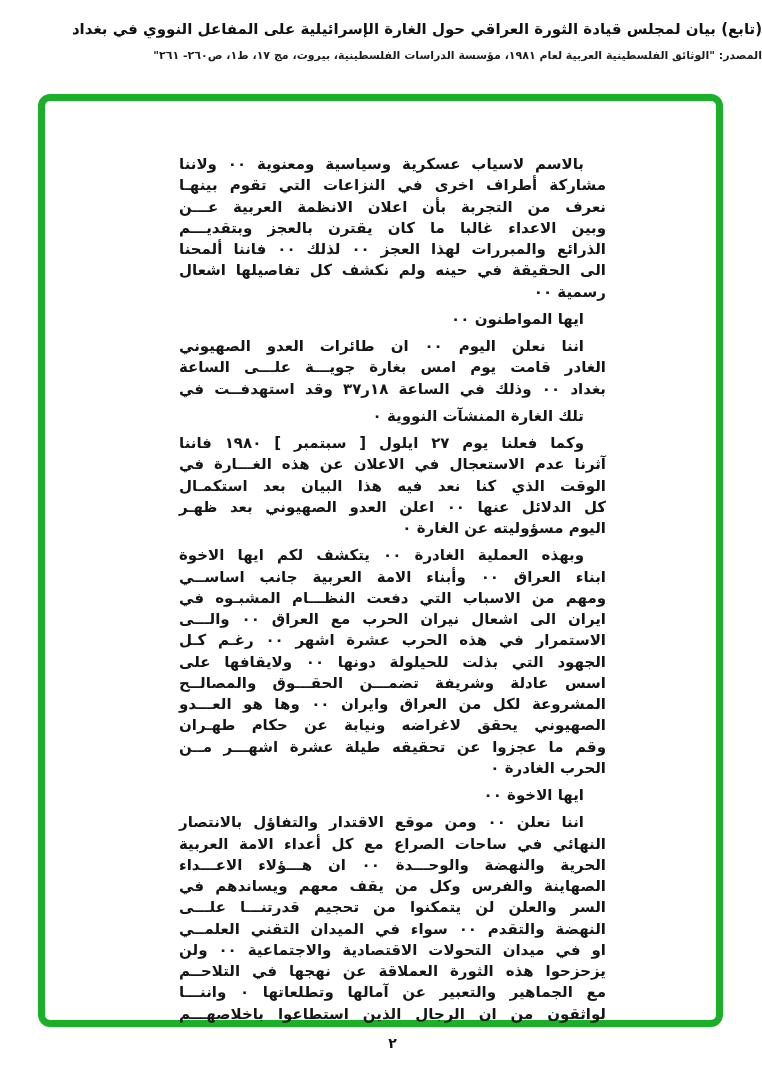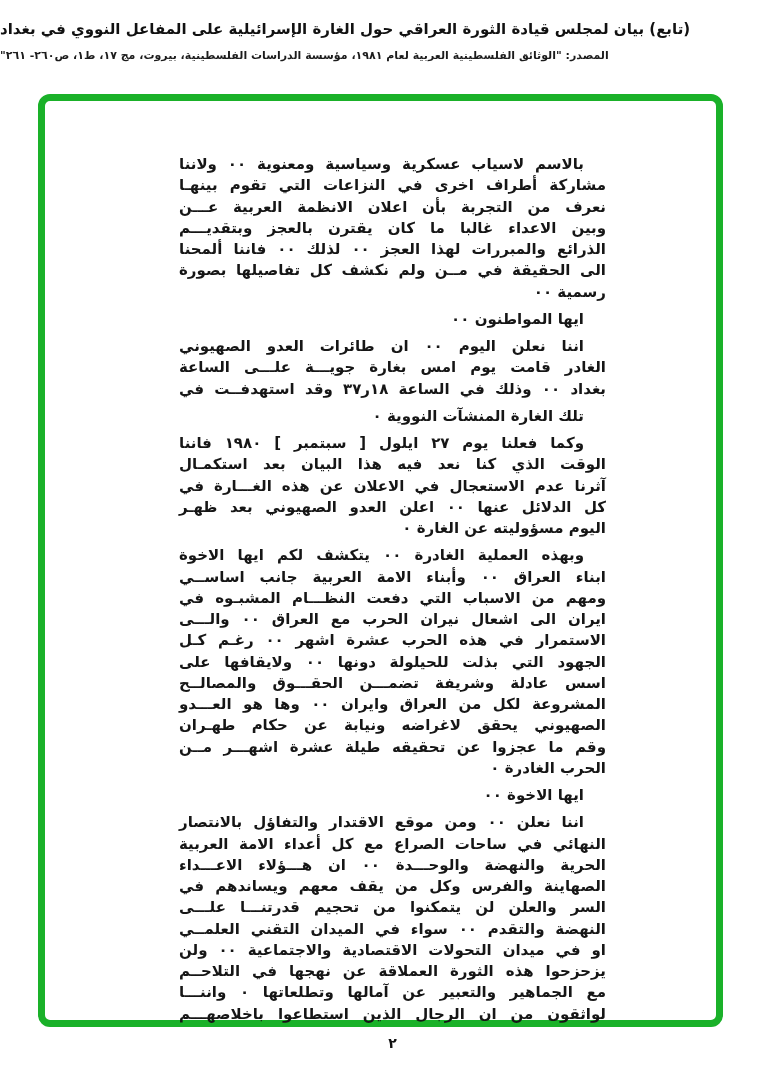--- a/index.html
+++ b/index.html
@@ -13,21 +13,21 @@
     background: #ffffff;
     font-family: "DejaVu Sans", sans-serif;
     color: #151515;
     overflow: hidden;
   }
   .page-header {
     position: absolute;
     top: 20px;
     left: 0;
     width: 762px;
-    text-align: left;
+    text-align: right;
     direction: rtl;
   }
   .page-title {
     font-size: 15px;
     font-weight: bold;
     letter-spacing: 0.2px;
     color: #111111;
   }
   .source-line {
     margin-top: 11px;
@@ -89,30 +89,30 @@
 </div>
 
 <div class="green-frame" style="border-color: rgb(26, 177, 41);"></div>
 
 <div class="body-text">
     <div class="line ind">بالاسم لاسياب عسكرية وسياسية ومعنوية ٠٠ ولاننا</div>
     <div class="line">مشاركة أطراف اخرى في النزاعات التي تقوم بينهـا</div>
     <div class="line">نعرف من التجربة بأن اعلان الانظمة العربية عـــن</div>
     <div class="line">وبين الاعداء غالبا ما كان يقترن بالعجز وبتقديـــم</div>
     <div class="line">الذرائع والمبررات لهذا العجز ٠٠ لذلك ٠٠ فاننا ألمحنا</div>
-    <div class="line">الى الحقيقة في مــن ولم نكشف كل تفاصيلها بصورة</div>
+    <div class="line">الى الحقيقة في حينه ولم نكشف كل تفاصيلها اشعال</div>
     <div class="line end">رسمية ٠٠</div>
     <div class="line end ind">ايها المواطنون ٠٠</div>
     <div class="line ind">اننا نعلن اليوم ٠٠ ان طائرات العدو الصهيوني</div>
     <div class="line">الغادر قامت يوم امس بغارة جويـــة علـــى الساعة</div>
     <div class="line">بغداد ٠٠ وذلك في الساعة ١٨ر٣٧ وقد استهدفــت في</div>
     <div class="line end ind">تلك الغارة المنشآت النووية ٠</div>
     <div class="line ind">وكما فعلنا يوم ٢٧ ايلول [ سبتمبر ] ١٩٨٠ فاننا</div>
+    <div class="line">آثرنا عدم الاستعجال في الاعلان عن هذه الغـــارة في</div>
     <div class="line">الوقت الذي كنا نعد فيه هذا البيان بعد استكمـال</div>
-    <div class="line">آثرنا عدم الاستعجال في الاعلان عن هذه الغـــارة في</div>
     <div class="line">كل الدلائل عنها ٠٠ اعلن العدو الصهيوني بعد ظهـر</div>
     <div class="line end">اليوم مسؤوليته عن الغارة ٠</div>
     <div class="line ind">وبهذه العملية الغادرة ٠٠ يتكشف لكم ايها الاخوة</div>
     <div class="line">ابناء العراق ٠٠ وأبناء الامة العربية جانب اساســي</div>
     <div class="line">ومهم من الاسباب التي دفعت النظـــام المشبـوه في</div>
     <div class="line">ايران الى اشعال نيران الحرب مع العراق ٠٠ والـــى</div>
     <div class="line">الاستمرار في هذه الحرب عشرة اشهر ٠٠ رغـم كـل</div>
     <div class="line">الجهود التي بذلت للحيلولة دونها ٠٠ ولايقافها على</div>
     <div class="line">اسس عادلة وشريفة تضمـــن الحقـــوق والمصالــح</div>
     <div class="line">المشروعة لكل من العراق وايران ٠٠ وها هو العـــدو</div>

